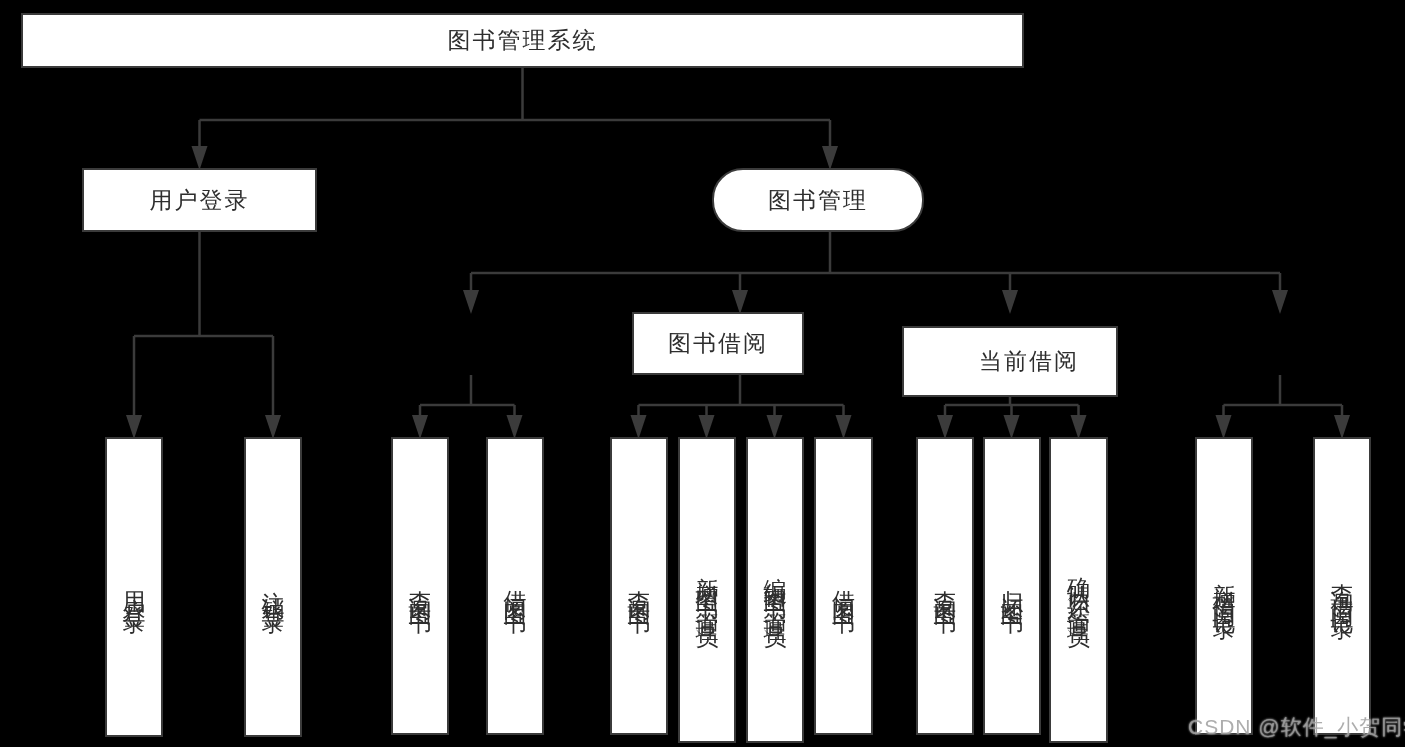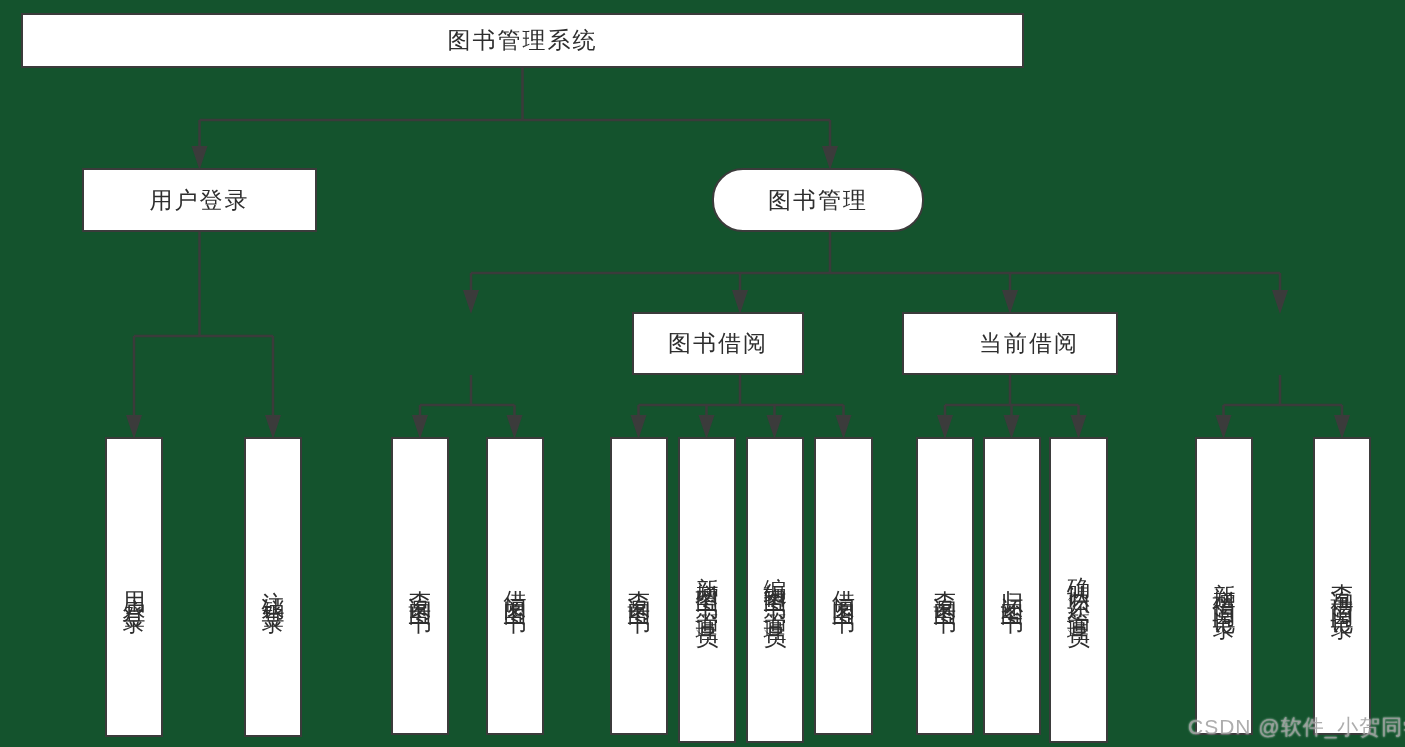--- a/index.html
+++ b/index.html
@@ -1,19 +1,19 @@
 <!DOCTYPE html>
 <html><head>
 <meta charset="utf-8">
 <style>
   html,body{margin:0;padding:0;background:#ffffff;}
   #stage{
     position:relative;
     width:1405px;height:747px;
-    background:#14532d;
+    background:#000000;
     font-family:"Liberation Sans","DejaVu Sans",sans-serif;
     overflow:hidden;
   }
   #wires{position:absolute;left:0;top:0;z-index:1;}
   .node{
     position:absolute;
     box-sizing:border-box;
     background:#ffffff;
     border:2.5px solid #3b3b3b;
     color:#2e2e2e;
@@ -100,21 +100,21 @@
   <div class="node hnode" style="left:82px;top:168px;width:235px;height:64px;">
     <span>用户登录</span>
   </div>
   <div class="node hnode" style="left:712px;top:168px;width:212px;height:64px;border-radius:31px;">
     <span>图书管理</span>
   </div>
 
   <div class="node hnode" style="left:632px;top:312px;width:172px;height:63px;">
     <span>图书借阅</span>
   </div>
-  <div class="node hnode" style="left:902px;top:312px;width:216px;height:63px;padding-left:38px;">
+  <div class="node hnode" style="left:902px;top:326px;width:216px;height:71px;padding-left:38px;">
     <span>当前借阅</span>
   </div>
 
   <div class="node vnode" style="left:105px;top:437px;width:58px;height:300px;">
     <span>用户登录</span>
   </div>
   <div class="node vnode" style="left:244px;top:437px;width:58px;height:300px;">
     <span>注销登录</span>
   </div>
 

